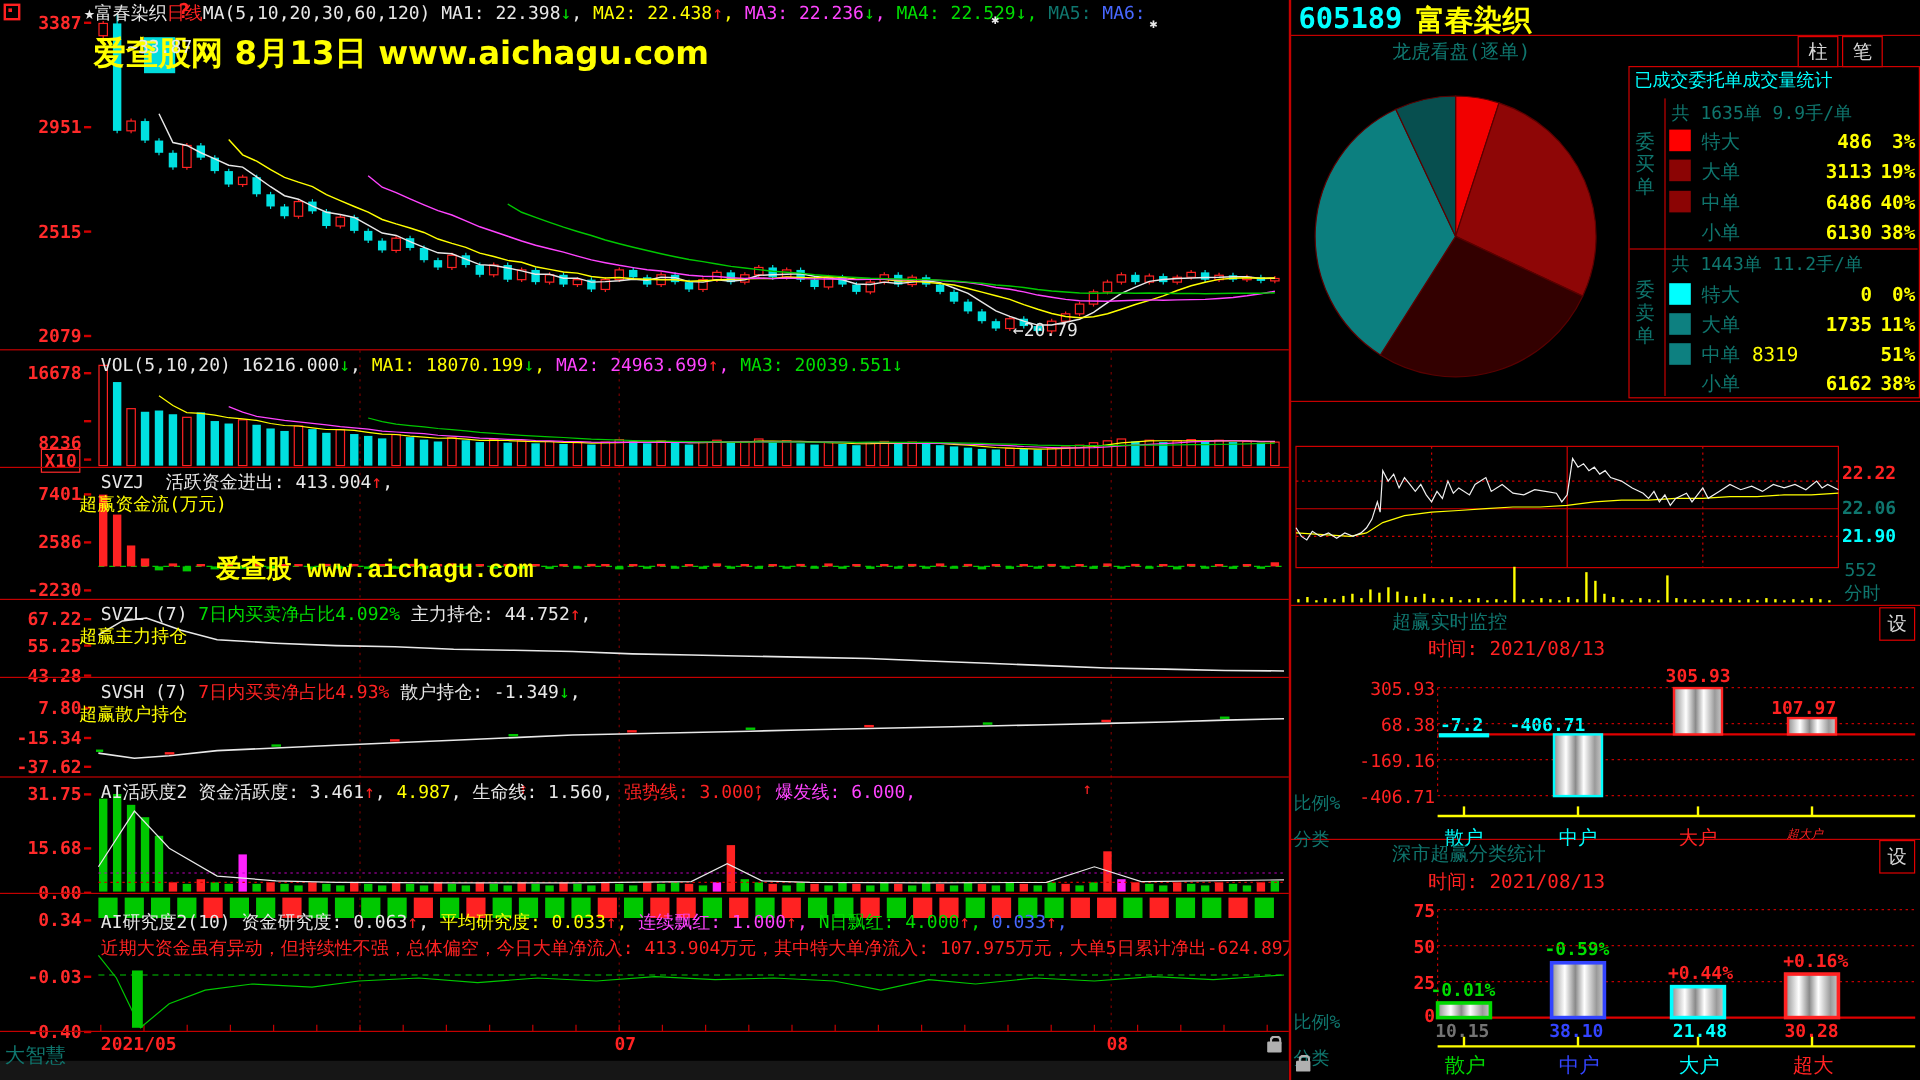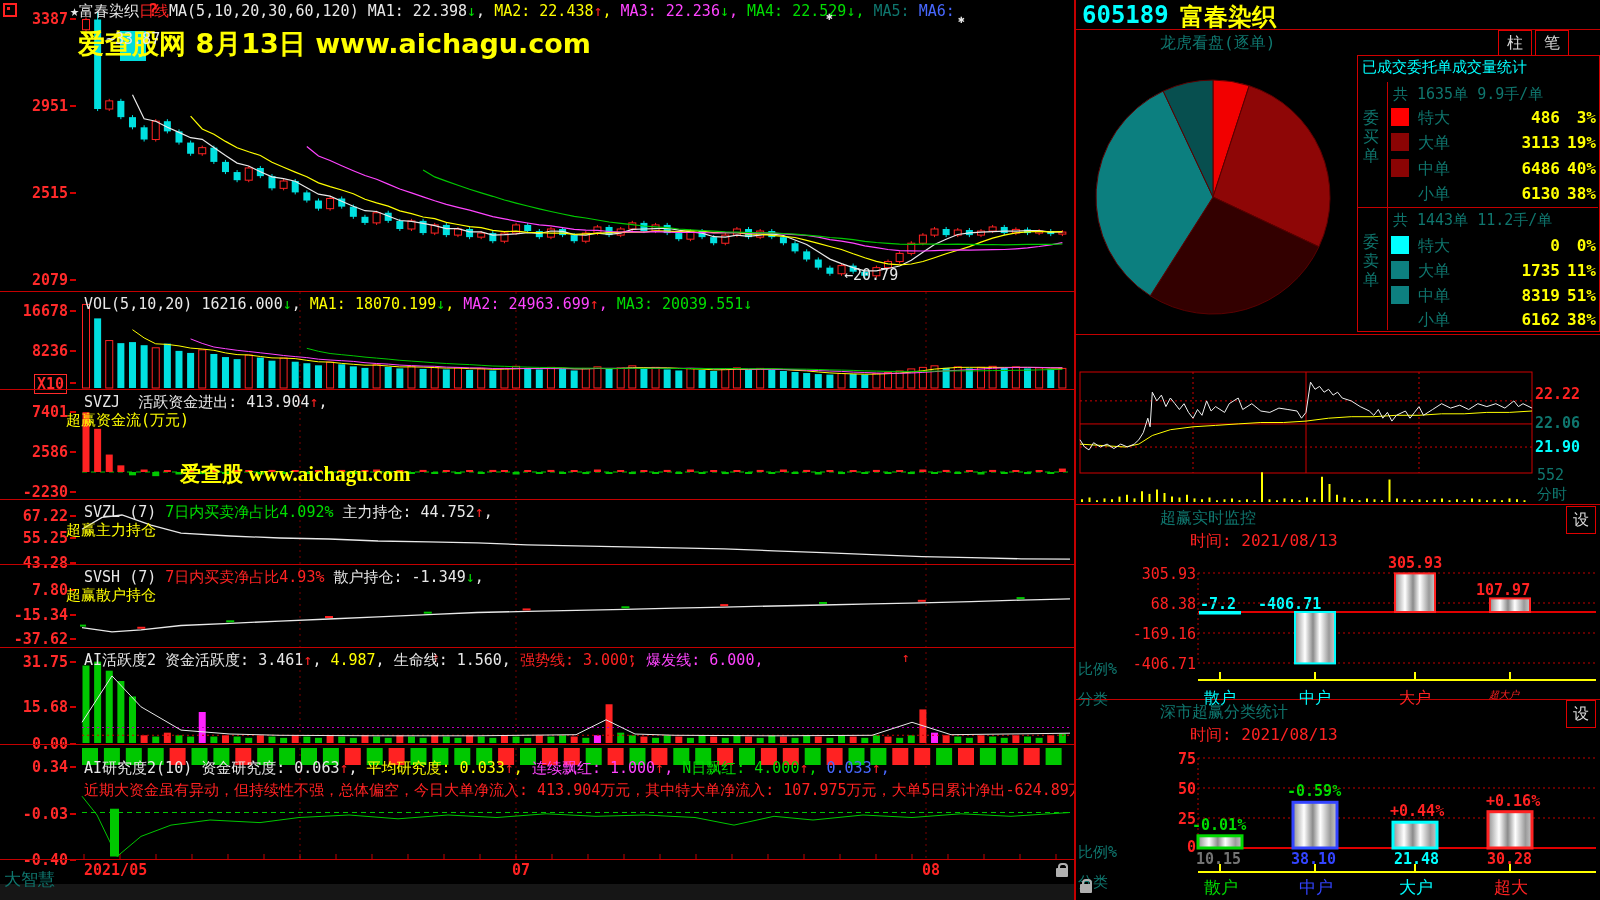--- a/index.html
+++ b/index.html
@@ -33,21 +33,21 @@
       <div class="axlbl" style="top:10px;">3387</div>
       <div class="axtick" style="left:70px;top:18px;"></div>
       <div class="axlbl" style="top:97px;">2951</div>
       <div class="axtick" style="left:70px;top:105px;"></div>
       <div class="axlbl" style="top:184px;">2515</div>
       <div class="axtick" style="left:70px;top:192px;"></div>
       <div class="axlbl" style="top:271px;">2079</div>
       <div class="axtick" style="left:70px;top:279px;"></div>
       <div class="axlbl" style="top:302px;">16678</div>
       <div class="axtick" style="left:70px;top:310px;"></div>
-      <div class="axlbl" style="top:342px;">8236</div>
+      <div class="axlbl" style="top:360px;">8236</div>
       <div class="axtick" style="left:70px;top:350px;"></div>
       <div class="axlbl" style="top: 374px; width: auto; left: 34px; border: 1px solid rgb(255, 42, 42); padding: 0px 2px;">X10</div>
       <div class="axtick" style="left:70px;top:382px;"></div>
       <div class="axlbl" style="top:403px;">7401</div>
       <div class="axtick" style="left:70px;top:411px;"></div>
       <div class="axlbl" style="top:443px;">2586</div>
       <div class="axtick" style="left:70px;top:451px;"></div>
       <div class="axlbl" style="top:483px;">-2230</div>
       <div class="axtick" style="left:70px;top:491px;"></div>
       <div class="axlbl" style="top:507px;">67.22</div>
@@ -610,21 +610,21 @@
       <polyline points="2,796.2 17,815.0 37,856.5 61,836.4 91,825.1 130,820.0 180,822.6 219,817.5 269,815.0 318,818.8 368,815.0 417,817.5 466,813.8 516,816.3 565,815.0 615,817.5 654,825.1 694,816.3 733,820.0 783,815.0 832,817.5 881,813.8 931,816.3 990,812.5" fill="none" stroke="#00c800"></polyline>
     </svg>
 
   <div class="abs" style="left:120px;top:31px;width:26px;height:30px;background:#00dcdc;"></div>
   <div class="abs y" style="left:78px;top:26px;font-size:27px;font-weight:bold;font-family:'DejaVu Sans','Liberation Sans',sans-serif;">爱查股网   8月13日   www.aichagu.com</div>
 
   <div class="hdr" style="left:70px;top:2px;"><span class="sg w">★</span><span class="sg w">富春染织</span><span class="sg r">日线</span><span class="sg w">MA(5,10,20,30,60,120) </span><span class="sg w">MA1: 22.398</span><span class="sg g">↓</span><span class="sg w">, </span><span class="sg y">MA2: 22.438</span><span class="sg r">↑</span><span class="sg y">, </span><span class="sg m">MA3: 22.236</span><span class="sg g">↓</span><span class="sg m">, </span><span class="sg g">MA4: 22.529</span><span class="sg g">↓</span><span class="sg g">, </span><span class="sg gy">MA5: </span><span class="sg b">MA6:</span></div>
   <div class="hdr" style="left:84px;top:295px;"><span class="sg w">VOL(5,10,20) 16216.000</span><span class="sg g">↓</span><span class="sg w">, </span><span class="sg y">MA1: 18070.199</span><span class="sg g">↓</span><span class="sg y">, </span><span class="sg m">MA2: 24963.699</span><span class="sg r">↑</span><span class="sg m">, </span><span class="sg g">MA3: 20039.551</span><span class="sg g">↓</span></div>
   <div class="hdr" style="left:84px;top:393px;"><span class="sg w">SVZJ  活跃资金进出: 413.904</span><span class="sg r">↑</span><span class="sg w">,</span></div>
   <div class="hdr y" style="left:66px;top:411px;">超赢资金流(万元)</div>
-  <div class="abs y" style="left:180px;top:460px;font-size:21px;font-weight:bold;font-family:Liberation Serif, serif;">爱查股 www.aichagu.com</div>
+  <div class="abs y" style="left:180px;top:460px;font-size:21px;font-weight:bold;font-family:Liberation Mono, monospace;">爱查股 www.aichagu.com</div>
   <div class="hdr" style="left:84px;top:503px;"><span class="sg w">SVZL (7) </span><span class="sg g">7日内买卖净占比4.092%</span><span class="sg w"> 主力持仓: 44.752</span><span class="sg r">↑</span><span class="sg w">,</span></div>
   <div class="hdr y" style="left:66px;top:521px;">超赢主力持仓</div>
   <div class="hdr" style="left:84px;top:568px;"><span class="sg w">SVSH (7) </span><span class="sg r">7日内买卖净占比4.93%</span><span class="sg w"> 散户持仓: -1.349</span><span class="sg g">↓</span><span class="sg w">,</span></div>
   <div class="hdr y" style="left:66px;top:586px;">超赢散户持仓</div>
   <div class="hdr" style="left:84px;top:651px;"><span class="sg w">AI活跃度2 资金活跃度: 3.461</span><span class="sg r">↑</span><span class="sg w">, </span><span class="sg y">4.987</span><span class="sg w">, </span><span class="sg w">生命线: 1.560, </span><span class="sg r">强势线: 3.000, </span><span class="sg m">爆发线: 6.000, </span></div>
   <div class="hdr" style="left:84px;top:759px;"><span class="sg w">AI研究度2(10) 资金研究度: 0.063</span><span class="sg r">↑</span><span class="sg w">, </span><span class="sg y">平均研究度: 0.033</span><span class="sg r">↑</span><span class="sg y">, </span><span class="sg m">连续飘红: 1.000</span><span class="sg r">↑</span><span class="sg m">, </span><span class="sg g">N日飘红: 4.000</span><span class="sg r">↑</span><span class="sg g">, </span><span class="sg b">0.033</span><span class="sg r">↑</span><span class="sg b">,</span></div>
   <div class="hdr r" style="left:84px;top:781px;width:990px;overflow:hidden;white-space:nowrap;">近期大资金虽有异动，但持续性不强，总体偏空，今日大单净流入: 413.904万元，其中特大单净流入: 107.975万元，大单5日累计净出-624.89万元，当前</div>
 
   <div class="abs w" style="left:106px;top:30px;font-size:15px;z-index:5;">~33.87</div>
   <div class="abs w" style="left:844px;top:266px;font-size:15px;">←20.79</div>
@@ -686,21 +686,21 @@
       <div class="abs" style="left:1391px;top:236px;width:18px;height:18px;background:#00ffff;"></div>
       <div class="abs gy" style="left:1418px;top:236px;font-size:16px;">特大</div>
       <div class="abs y" style="left:1460px;top:236px;width:100px;text-align:right;font-weight:bold;font-size:16px;">0</div>
       <div class="abs y" style="left:1560px;top:236px;width:36px;text-align:right;font-weight:bold;font-size:16px;">0%</div>
       <div class="abs" style="left:1391px;top:261px;width:18px;height:18px;background:#0d8080;"></div>
       <div class="abs gy" style="left:1418px;top:261px;font-size:16px;">大单</div>
       <div class="abs y" style="left:1460px;top:261px;width:100px;text-align:right;font-weight:bold;font-size:16px;">1735</div>
       <div class="abs y" style="left:1560px;top:261px;width:36px;text-align:right;font-weight:bold;font-size:16px;">11%</div>
       <div class="abs" style="left:1391px;top:286px;width:18px;height:18px;background:#0d8080;"></div>
       <div class="abs gy" style="left:1418px;top:286px;font-size:16px;">中单</div>
-      <div class="abs y" style="left:1460px;top:286px;width:100px;text-align:right;font-weight:bold;font-size:16px;">8319</div>
+      <div class="abs y" style="left:1460px;top:286px;width:100px;font-weight:normal;font-size:16px;">8319</div>
       <div class="abs y" style="left:1560px;top:286px;width:36px;text-align:right;font-weight:bold;font-size:16px;">51%</div>
       <div class="abs gy" style="left:1418px;top:310px;font-size:16px;">小单</div>
       <div class="abs y" style="left:1460px;top:310px;width:100px;text-align:right;font-weight:bold;font-size:16px;">6162</div>
       <div class="abs y" style="left:1560px;top:310px;width:36px;text-align:right;font-weight:bold;font-size:16px;">38%</div>
     </div>
 
   <div class="hline" style="left:1075px;top:334px;width:525px;"></div>
   <div class="hline" style="left:1075px;top:504px;width:525px;"></div>
   <div class="hline" style="left:1075px;top:699px;width:525px;"></div>
 

